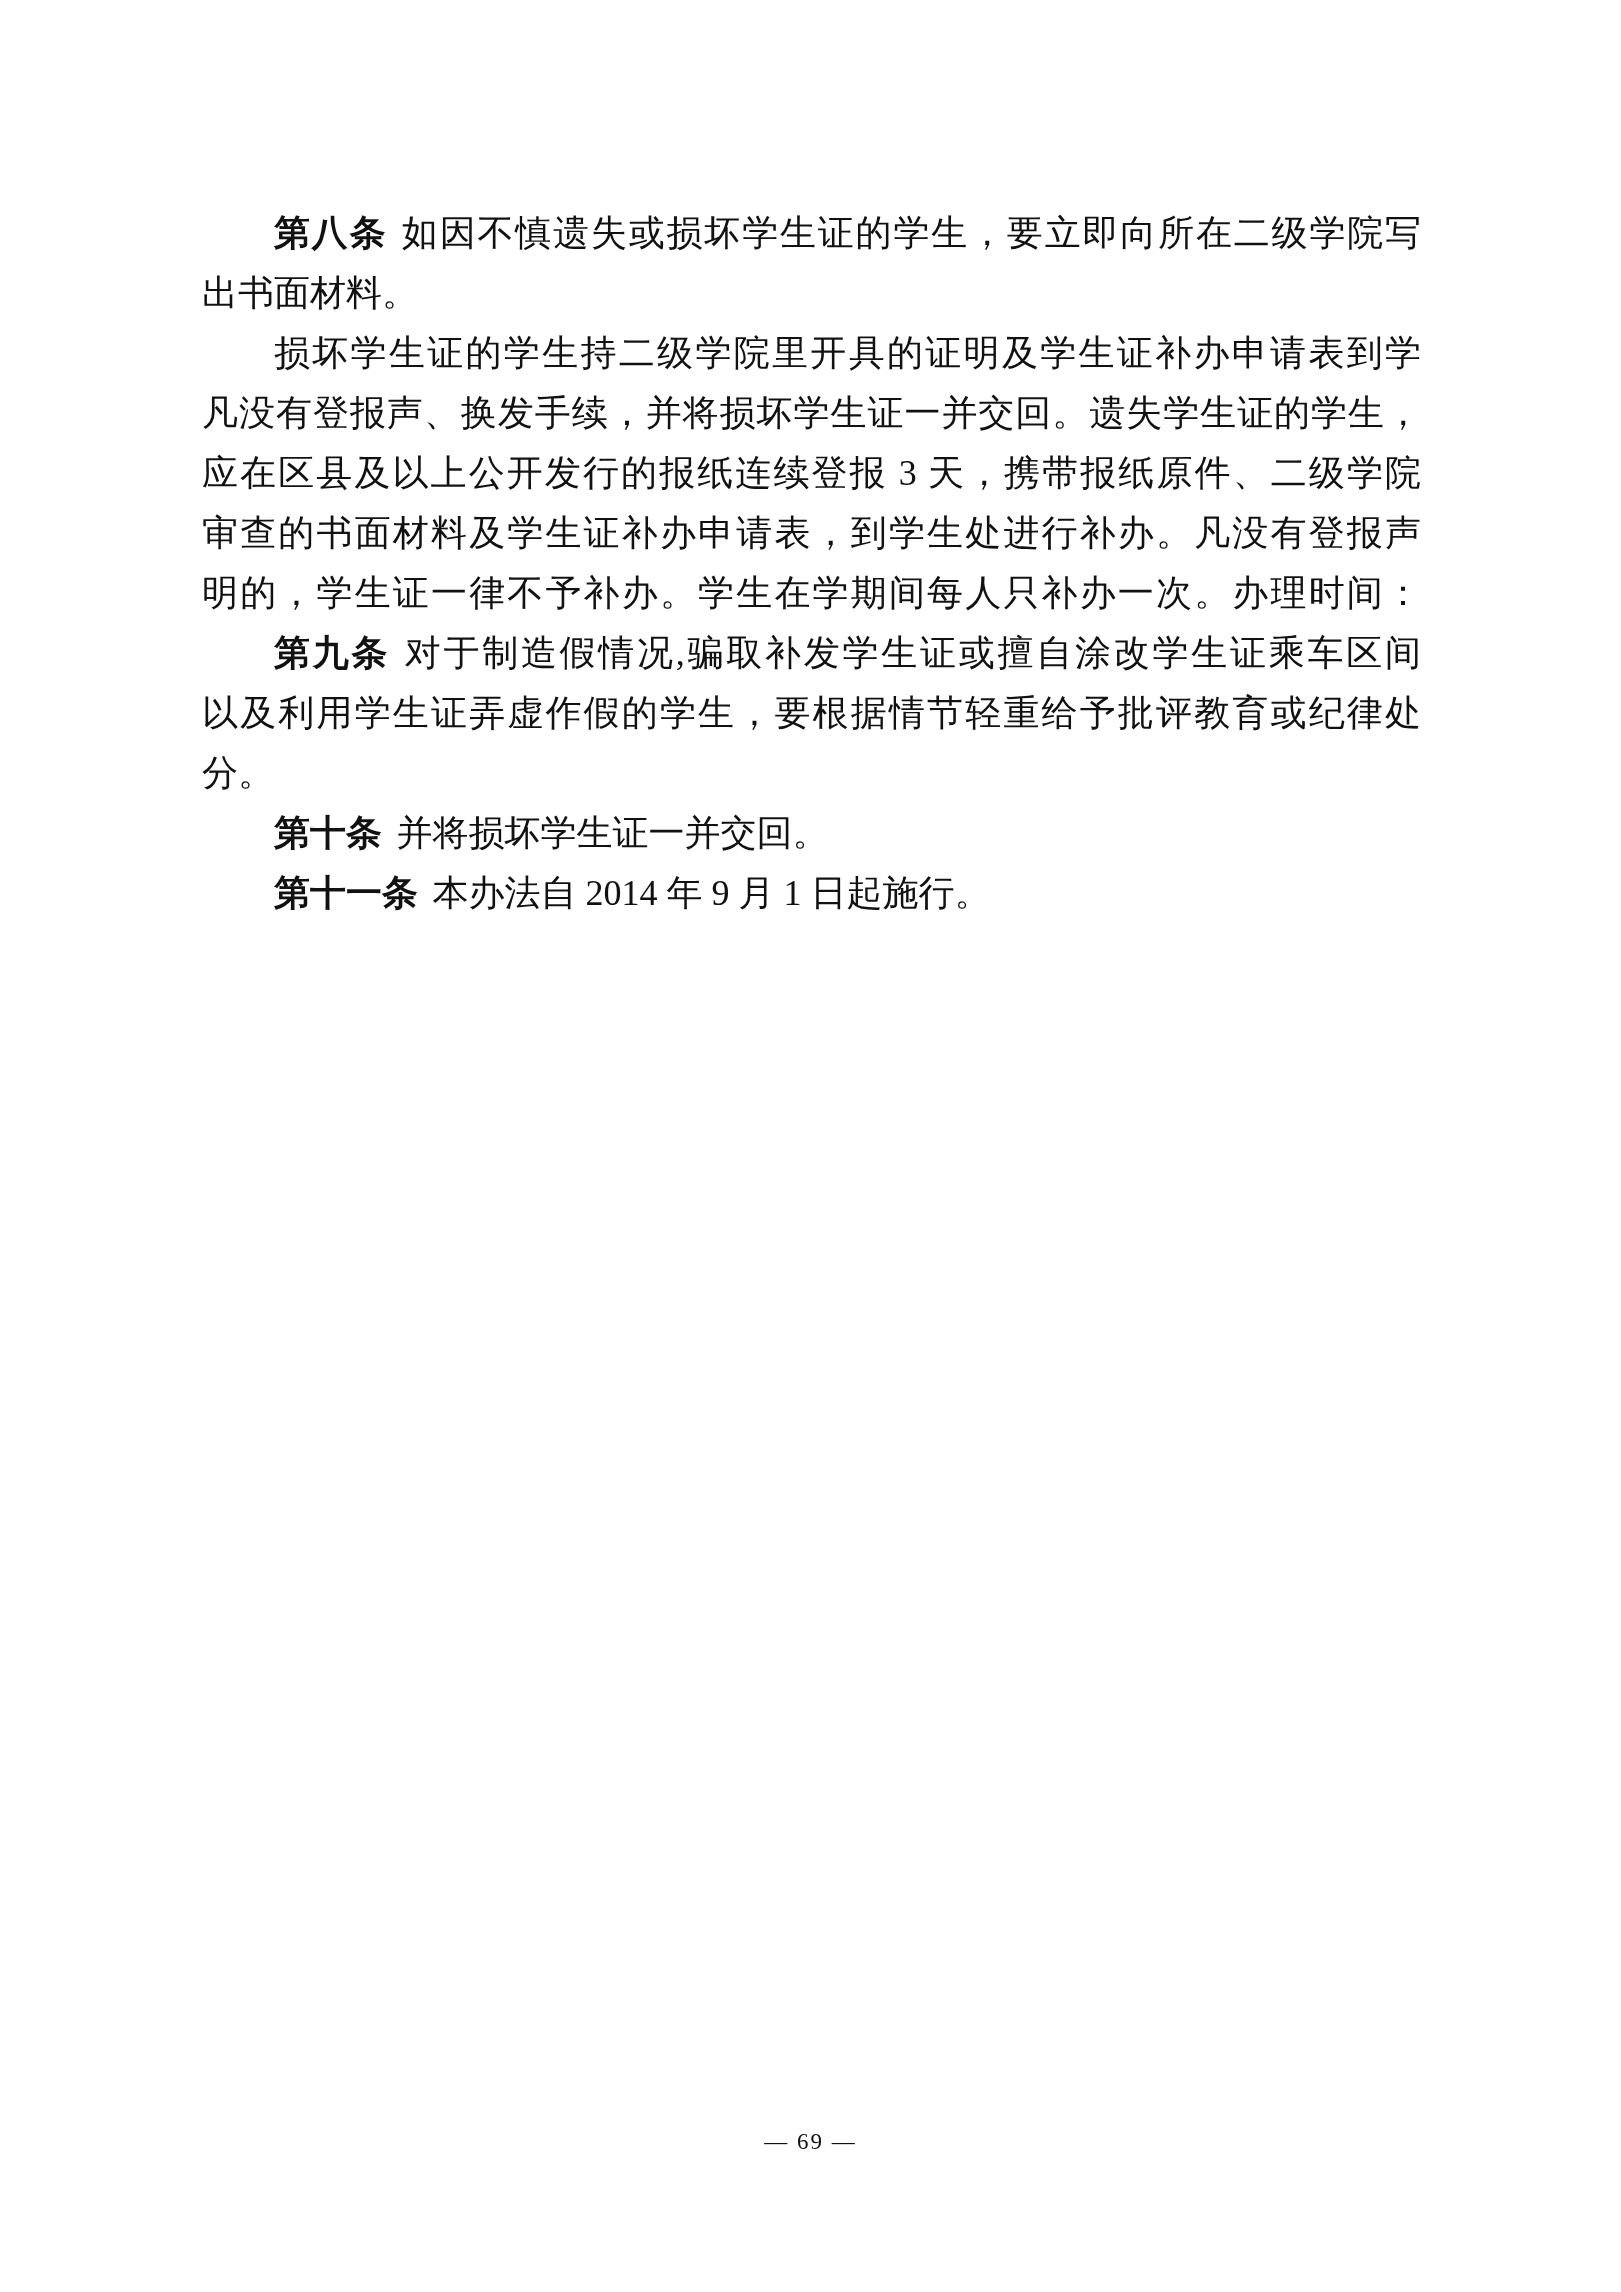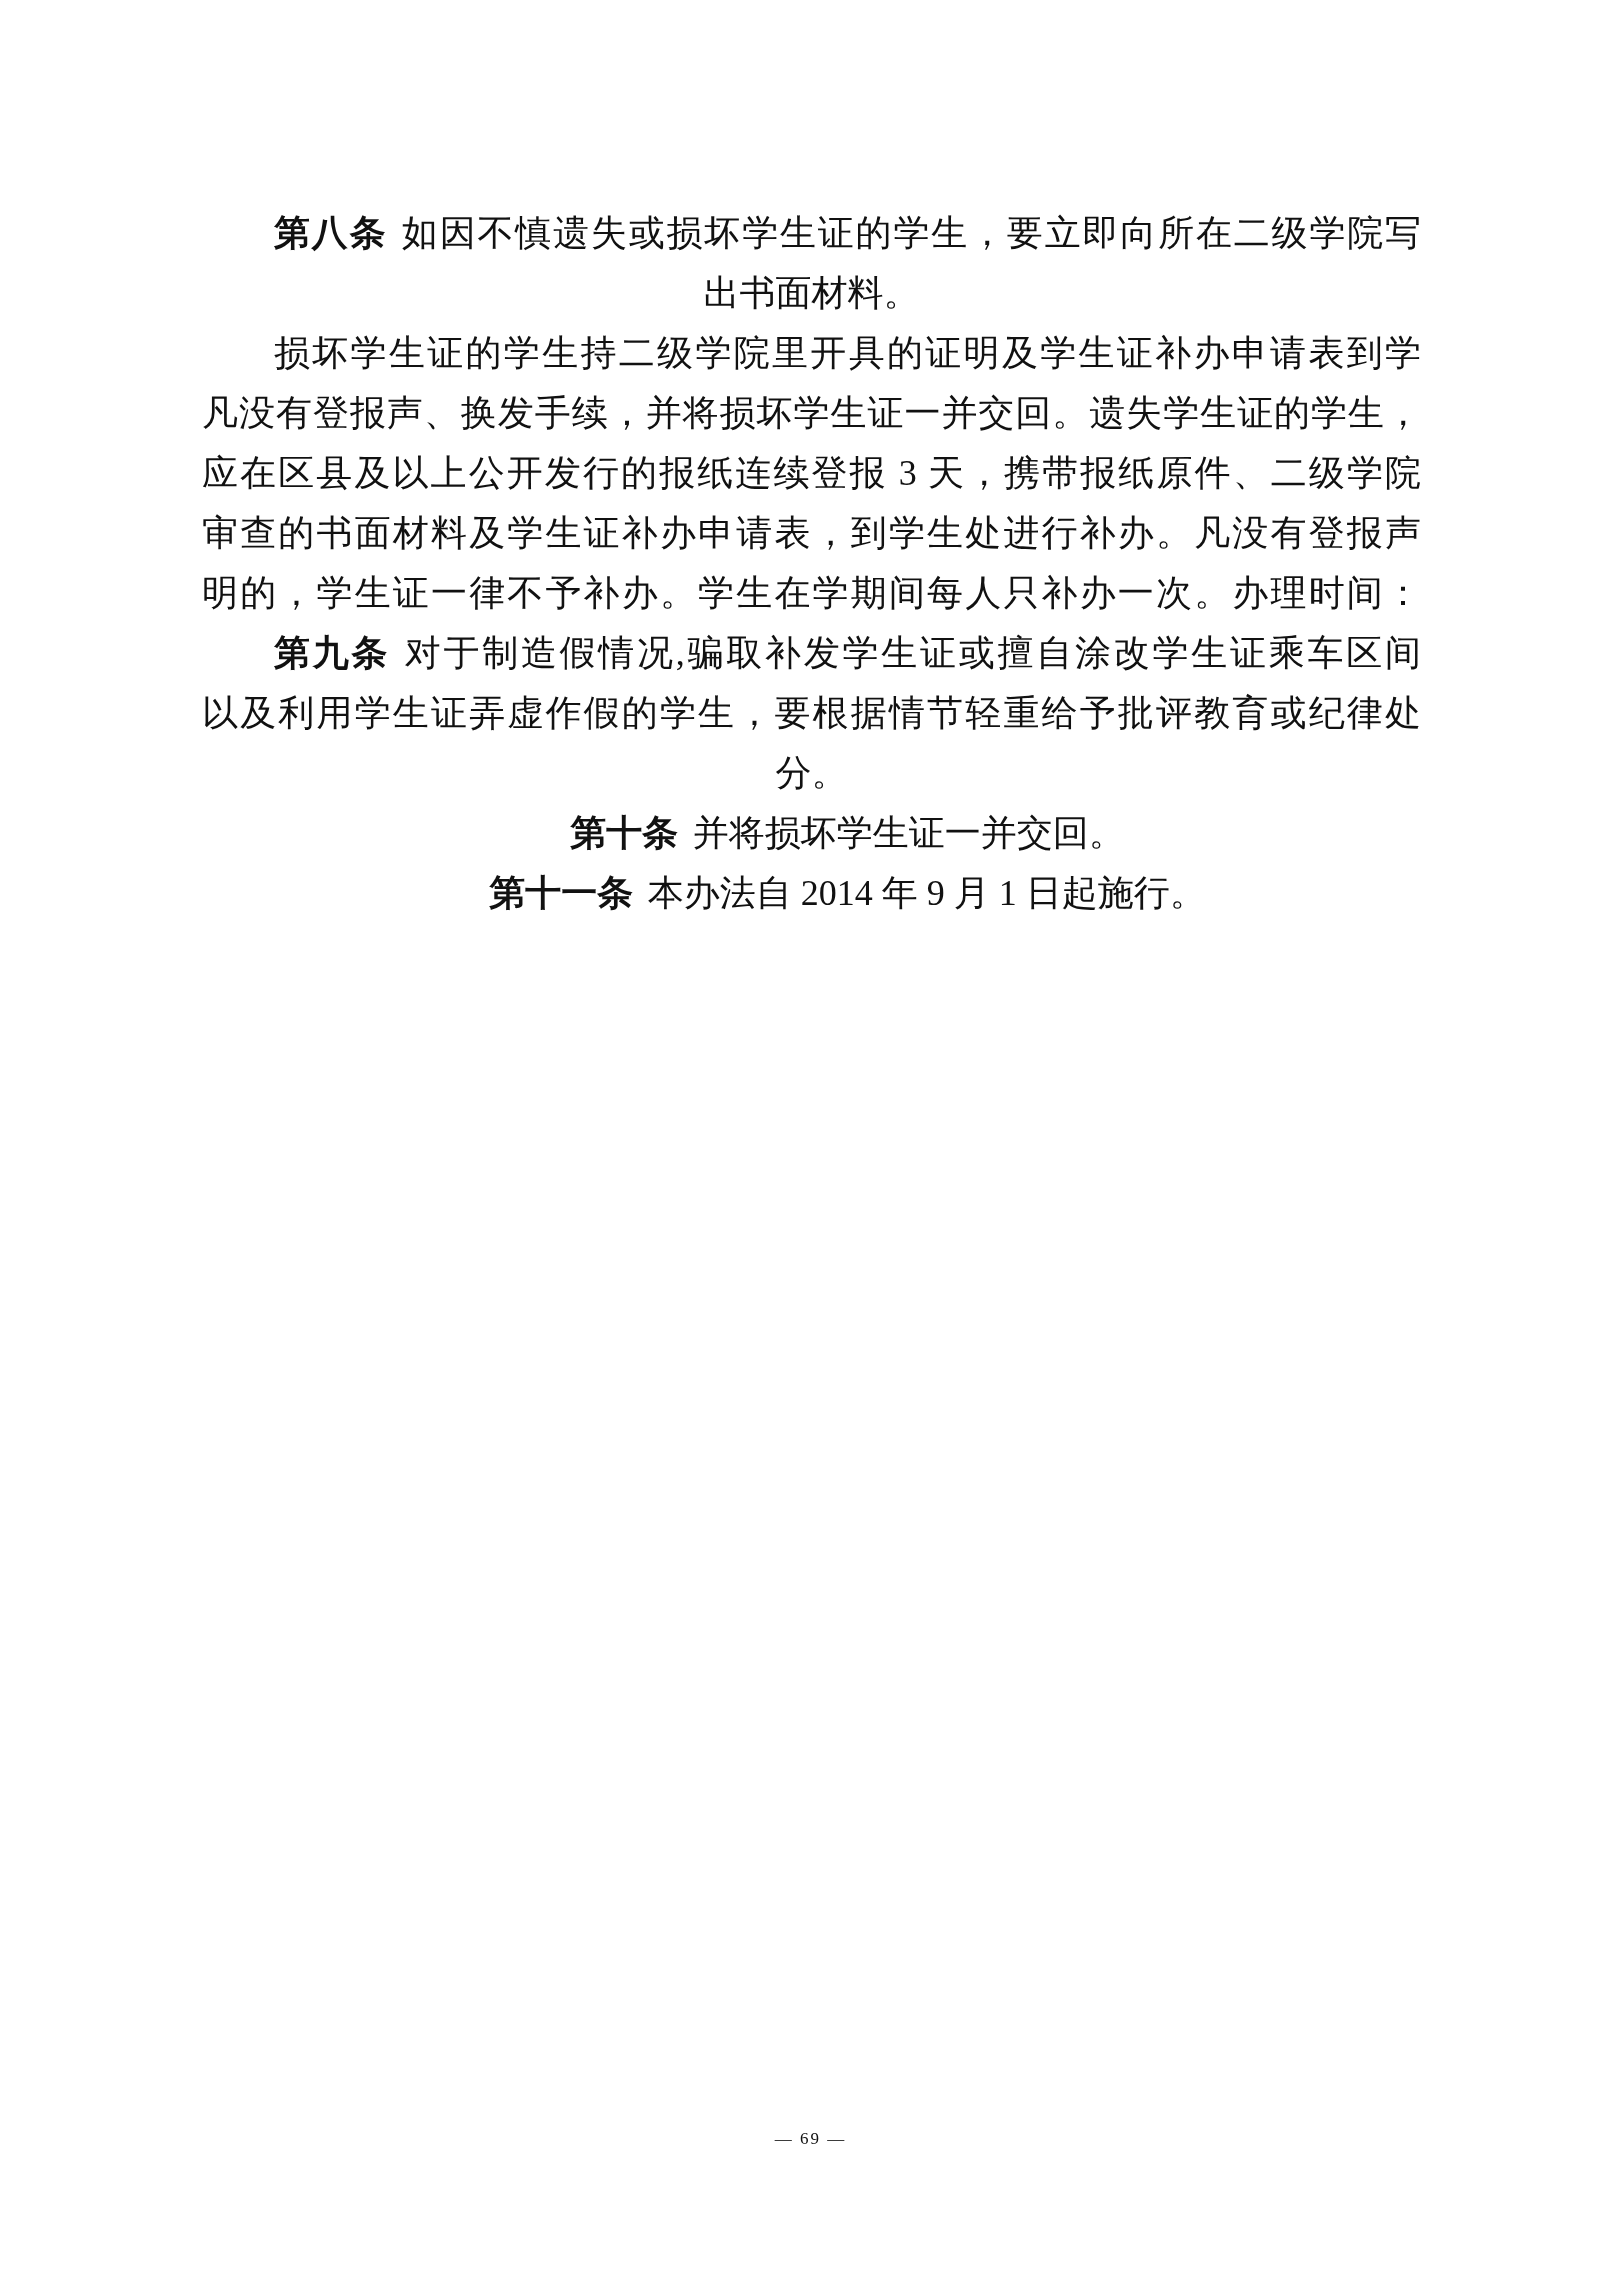--- a/index.html
+++ b/index.html
@@ -21,41 +21,41 @@
     left: 202px;
     top: 203px;
     width: 1219px;
     font-family: Liberation Serif, serif;
   }
   .line {
     height: 60px;
     line-height: 60px;
     font-size: 36px;
     white-space: normal;
-    text-align: center;
+    text-align: left;
   }
   .line.j {
     text-align: justify;
     text-align-last: justify;
     text-justify: inter-ideograph;
   }
   .line.indent {
     text-indent: 2em;
   }
   .lead {
     font-weight: bold;
     margin-right: 0.4em;
   }
   .footer {
     position: absolute;
     left: 0;
     right: 0;
     top: 2129px;
     text-align: center;
-    font-size: 17px;
+    font-size: 23px;
     letter-spacing: 2px;
     color: #111111;
   }
 </style>
 </head>
 <body>
 
 <div class="page">
   <div class="content">
 

